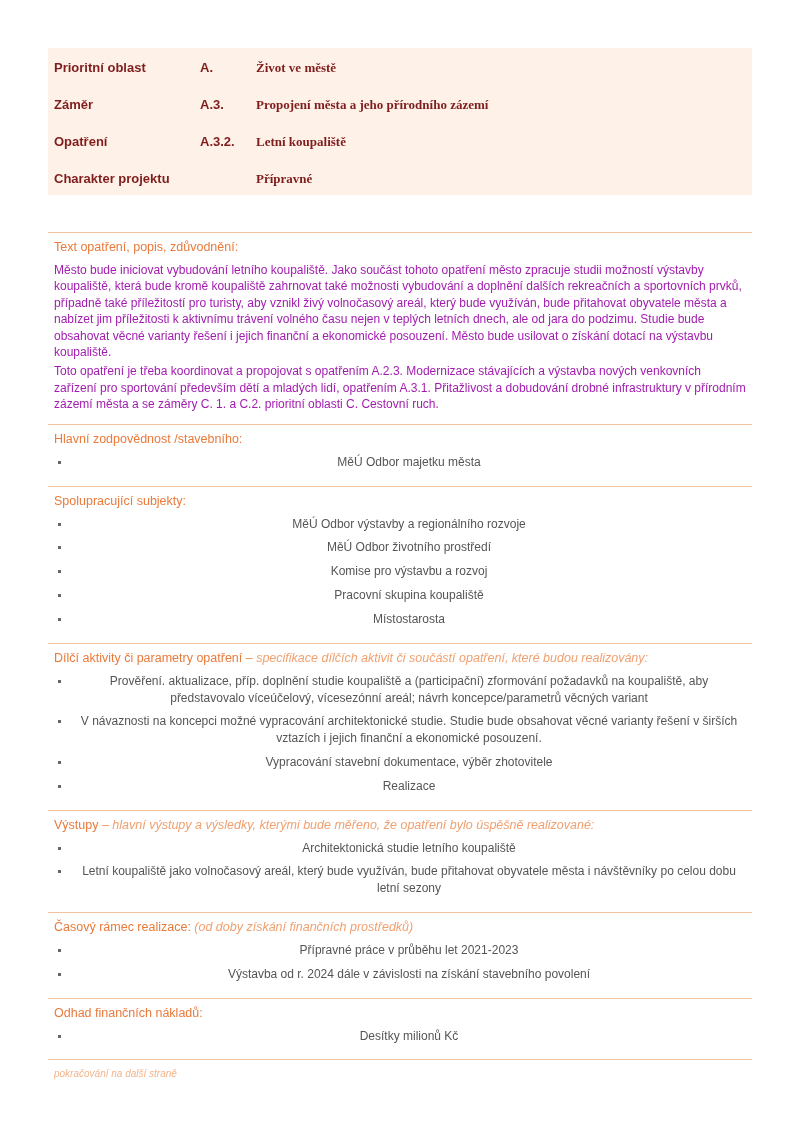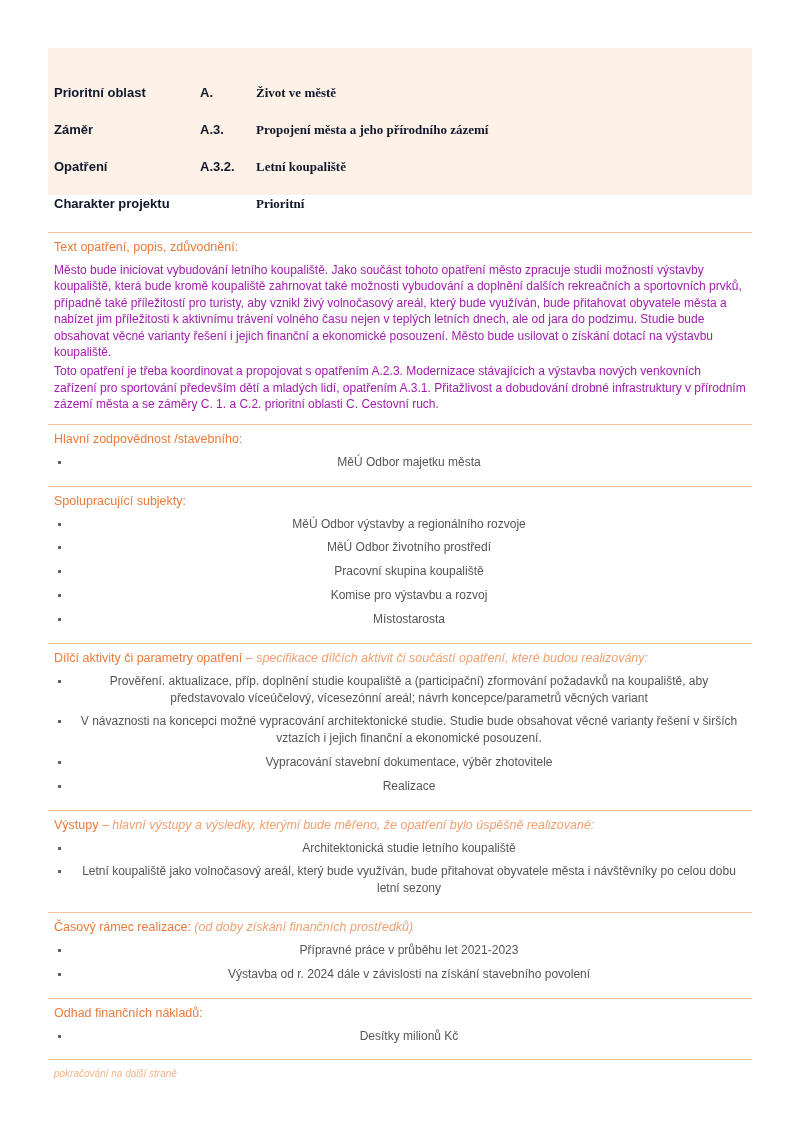--- a/index.html
+++ b/index.html
@@ -1,21 +1,21 @@
 <!DOCTYPE html>
 <html><head>
 <meta charset="utf-8">
 <style>
   html, body { margin:0; padding:0; background:#ffffff; }
   body { width:800px; height:1131px; position:relative; overflow:hidden;
          font-family:"Liberation Sans", sans-serif; }
   .page { position:absolute; left:48px; top:48px; width:704px; }
   .hdr-box { background:#fef1e8; height:147px; padding:0; position:relative; }
   .hdr-row { position:absolute; left:6px; right:0; height:20px; display:flex;
-             color:#0f172a; font-size:13px; font-weight:bold;margin-top:25px; }
+             color:#7f1d1d; font-size:13px; font-weight:bold; }
   .hdr-row .lbl { width:146px; }
   .hdr-row .code { width:56px; }
   .hdr-row .val { flex:1;font-family:Liberation Serif, serif; }
   .section { border-top:1px solid #f3c3a0; padding:6px 6px 8px 6px; }
   .sec-title { color:#e97a3a; font-size:12.5px; line-height:16px; margin:0 0 7px 0; }
   .sec-title .em { font-style:italic; color:#f0a070; }
   .para { color:#a21caf; font-size:12px; line-height:16.4px; margin:0 0 3px 0; }
   ul.blist { list-style:none; margin:0; padding:0; }
   ul.blist li { position:relative; padding-left:18px; color:#555555;
                 font-size:12px; line-height:16.4px; margin-bottom:7.5px;text-align:center; }
@@ -41,21 +41,21 @@
       <span class="val">Propojení města a jeho přírodního zázemí</span>
     </div>
     <div class="hdr-row" style="top:86px">
       <span class="lbl">Opatření</span>
       <span class="code">A.3.2.</span>
       <span class="val">Letní koupaliště</span>
     </div>
     <div class="hdr-row" style="top:123px">
       <span class="lbl">Charakter projektu</span>
       <span class="code"></span>
-      <span class="val">Prioritní</span>
+      <span class="val">Přípravné</span>
     </div>
   </div>
 
   <div style="height:37px"></div>
 
   <div class="section">
     <p class="sec-title">Text opatření, popis, zdůvodnění:</p>
     <p class="para">Město bude iniciovat vybudování letního koupaliště. Jako součást tohoto opatření město zpracuje studii možností výstavby koupaliště, která bude kromě koupaliště zahrnovat také možnosti vybudování a doplnění dalších rekreačních a sportovních prvků, případně také příležitostí pro turisty, aby vznikl živý volnočasový areál, který bude využíván, bude přitahovat obyvatele města a nabízet jim příležitosti k aktivnímu trávení volného času nejen v teplých letních dnech, ale od jara do podzimu. Studie bude obsahovat věcné varianty řešení i jejich finanční a ekonomické posouzení. Město bude usilovat o získání dotací na výstavbu koupaliště.</p>
     <p class="para">Toto opatření je třeba koordinovat a propojovat s opatřením A.2.3. Modernizace stávajících a výstavba nových venkovních zařízení pro sportování především dětí a mladých lidí, opatřením A.3.1. Přitažlivost a dobudování drobné infrastruktury v přírodním zázemí města a se záměry C. 1. a C.2. prioritní oblasti C. Cestovní ruch.</p>
   </div>
@@ -65,22 +65,22 @@
     <ul class="blist">
       <li>MěÚ Odbor majetku města</li>
     </ul>
   </div>
 
   <div class="section">
     <p class="sec-title">Spolupracující subjekty:</p>
     <ul class="blist">
       <li>MěÚ Odbor výstavby a regionálního rozvoje</li>
       <li>MěÚ Odbor životního prostředí</li>
+      <li>Komise pro výstavbu a rozvoj</li>
       <li>Pracovní skupina koupaliště</li>
-      <li>Komise pro výstavbu a rozvoj</li>
       <li>Místostarosta</li>
     </ul>
   </div>
 
   <div class="section">
     <p class="sec-title"><span>Dílčí aktivity či parametry opatření</span><span class="em"> – specifikace dílčích aktivit či součástí opatření, které budou realizovány:</span></p>
     <ul class="blist">
       <li>Prověření. aktualizace, příp. doplnění studie koupaliště a (participační) zformování požadavků na koupaliště, aby představovalo víceúčelový, vícesezónní areál; návrh koncepce/parametrů věcných variant</li>
       <li>V návaznosti na koncepci možné vypracování architektonické studie. Studie bude obsahovat věcné varianty řešení v širších vztazích i jejich finanční a ekonomické posouzení.</li>
       <li>Vypracování stavební dokumentace, výběr zhotovitele</li>

